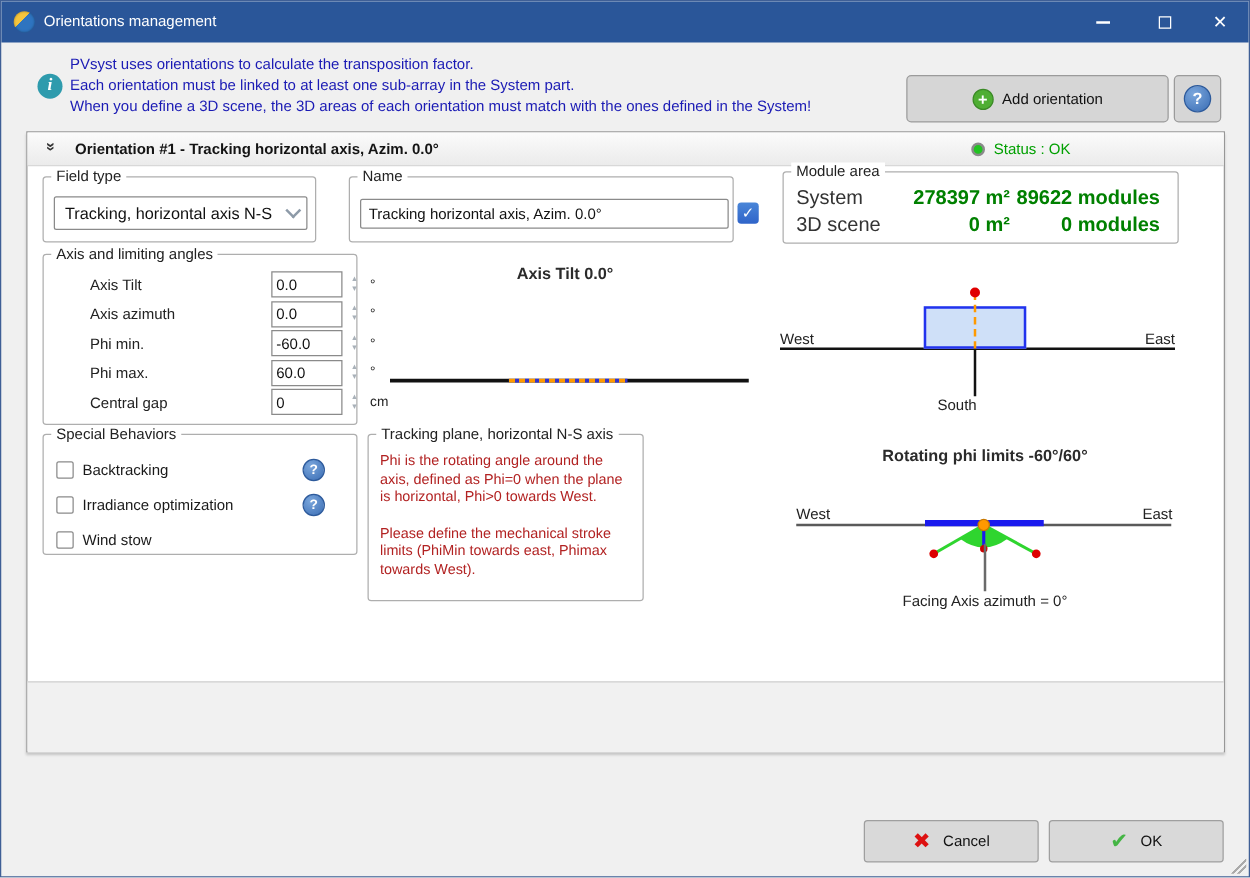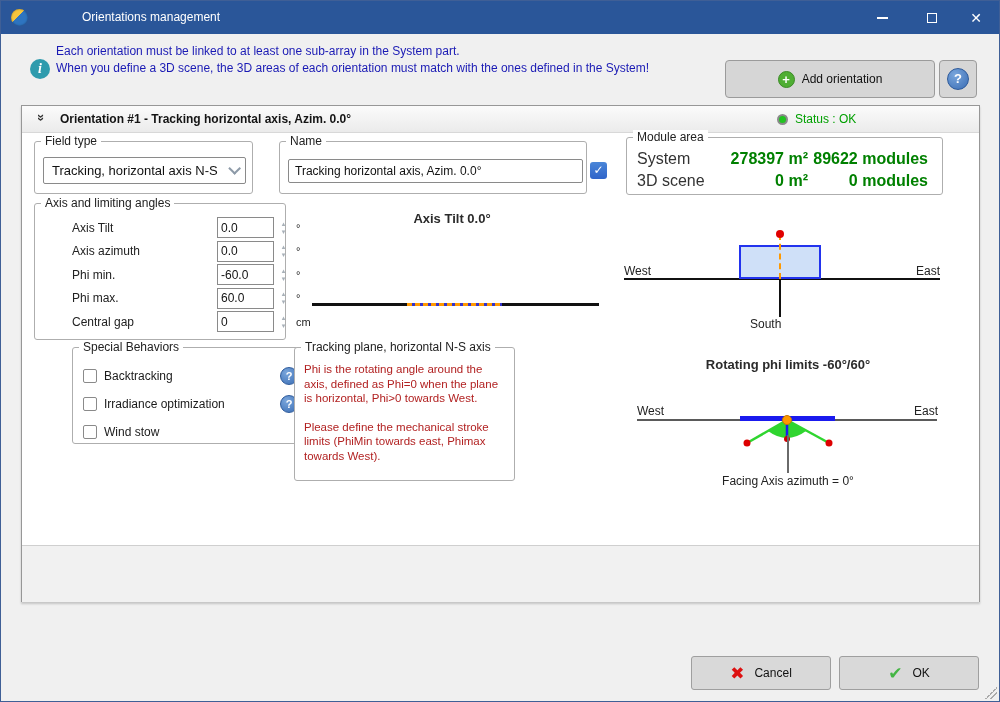--- a/index.html
+++ b/index.html
@@ -6,21 +6,21 @@
   html,body { background:#d8d8d8; }
   .window {
     position:relative; width:1000px; height:702px; overflow:hidden;
     background:#f0f0f0; font-family:"Liberation Sans","DejaVu Sans",sans-serif;
     color:#1a1a1a; border:1px solid #3f5f96;
   }
   
   .titlebar { position:absolute; left:0; top:0; width:100%; height:33px; background:#2a5699; }
   .app-icon { position:absolute; left:10px; top:8px; width:17px; height:17px; border-radius:50%;
     background:linear-gradient(135deg,#f6c53d 42%,#2e74c0 42%); box-shadow:inset 0 0 2px rgba(0,0,0,.4); }
-  .title-text { position:absolute; left:34px; top:9px; font-size:12px; color:#ffffff;margin-left:47px; }
+  .title-text { position:absolute; left:34px; top:9px; font-size:12px; color:#ffffff; }
   .win-btn { position:absolute; top:0; width:46px; height:33px; display:flex; align-items:center; justify-content:center; color:#fff; }
   .btn-min { left:858px; } .btn-max { left:908px; } .btn-close { left:952px; font-size:14px; }
   .min-glyph { display:block; width:11px; height:2px; background:#fff; }
   .max-glyph { display:block; width:10px; height:10px; border:1.5px solid #fff; }
   
   .info-icon { position:absolute; left:29px; top:58px; width:20px; height:20px; border-radius:50%;
     background:#2e9bad; color:#fff; font-style:italic; font-weight:bold; font-family:"Liberation Serif",serif;
     font-size:14px; text-align:center; line-height:20px; }
   .info-lines { position:absolute; left:55px; top:42px; font-size:12px; line-height:17px; color:#1a1ab4; }
   .toolbtn { position:absolute; background:#d6d6d6; border:1px solid #9b9b9b; border-radius:4px;
@@ -45,21 +45,21 @@
   .status-label { font-size:12px; color:#00a000; }
   .panel-footer { position:absolute; left:0; top:439px; width:100%; height:57px;
     background:#f1f1f1; border-top:1px solid #cfcfcf; }
   
   .gbox { position:absolute; border:1px solid #aeaeae; border-radius:3px; background:#fff; }
   .gbox-label { position:absolute; top:-8px; left:6px; background:#fff; padding:0 4px; font-size:12px; color:#222; }
   .gb-fieldtype { left:12px; top:35px; width:219px; height:53px; }
   .gb-name { left:257px; top:35px; width:308px; height:53px; }
   .gb-module { left:604px; top:31px; width:317px; height:58px; }
   .gb-axis { left:12px; top:97px; width:252px; height:137px; }
-  .gb-special { left:12px; top:241px; width:252px; height:97px;margin-left:38px; }
+  .gb-special { left:12px; top:241px; width:252px; height:97px; }
   .gb-tracking { left:272px; top:241px; width:221px; height:134px; }
   
   .dropdown { position:absolute; left:8px; top:15px; width:203px; height:27px; border:1px solid #8a8a8a;
     border-radius:2px; background:#fff; display:flex; align-items:center; padding:12px 8px; font-size:13px; color:#111; }
   .chev-down { margin-left:auto; width:9px; height:9px; border-right:2px solid #8d9aa8; border-bottom:2px solid #8d9aa8;
     transform:rotate(45deg) translateY(-3px); }
   
   .name-input { position:absolute; left:8px; top:17px; width:295px; height:24px; border:1px solid #8a8a8a;
     border-radius:2px; font-size:12px; padding:0 6px; font-family:inherit; color:#111; background:#fff; }
   .name-check { position:absolute; left:310px; top:20px; width:17px; height:17px; border-radius:3px;
@@ -134,20 +134,21 @@
     <span class="win-btn btn-max">
         <span class="max-glyph"></span>
       </span>
     <span class="win-btn btn-close">
         <span>✕</span>
       </span>
   </div>
 
   <div class="info-icon">i</div>
   <div class="info-lines">
+    <div>PVsyst uses orientations to calculate the transposition factor.</div>
     <div>Each orientation must be linked to at least one sub-array in the System part.</div>
     <div>When you define a 3D scene, the 3D areas of each orientation must match with the ones defined in the System!</div>
   </div>
   <div class="toolbtn add-btn">
     <span class="plus-circle">+</span>
     <span>Add orientation</span>
   </div>
   <div class="toolbtn help-btn">
     <span class="q-circle">?</span>
   </div>

